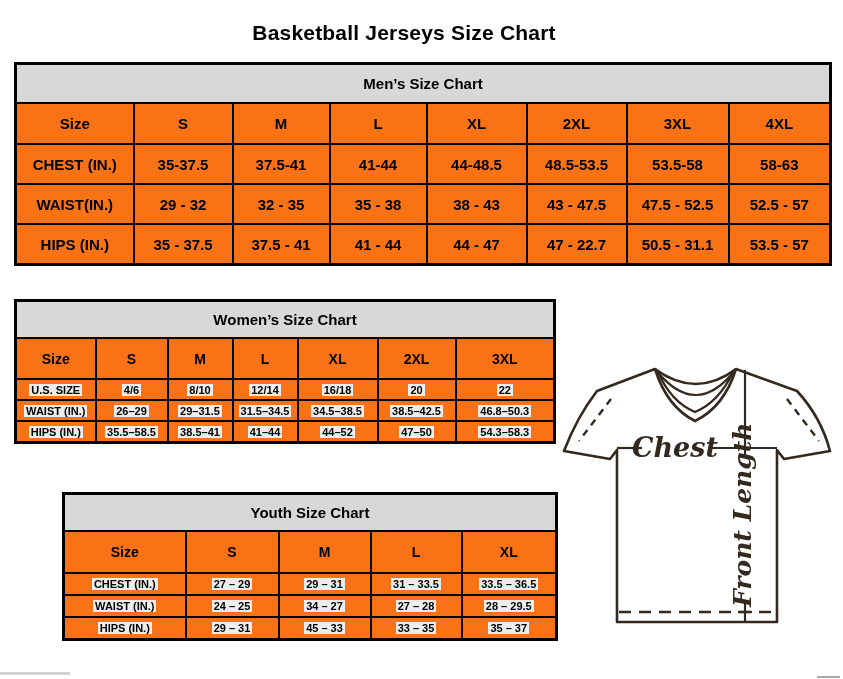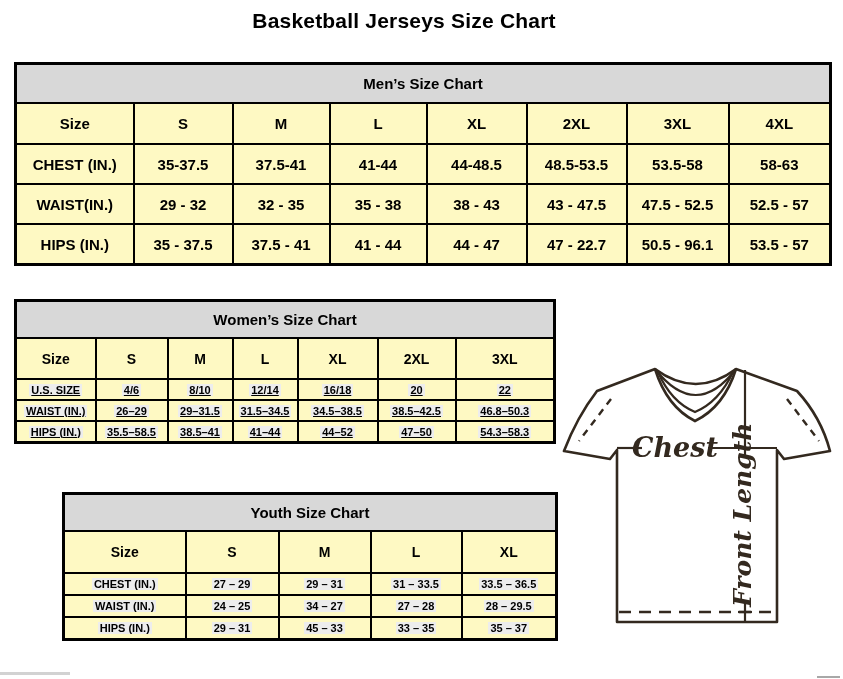--- a/index.html
+++ b/index.html
@@ -1,37 +1,37 @@
 <!DOCTYPE html>
 <html><head>
 <meta charset="utf-8">
 <style>
   html,body{margin:0;padding:0;background:#fff;}
   #canvas{
     position:relative;width:843px;height:679px;background:#fff;overflow:hidden;
     font-family:"Liberation Sans",sans-serif;color:#000;
   }
   .page-title{
-    position:absolute;top:9px;left:0;width:808px;text-align:center;
+    position:absolute;top:21px;left:0;width:808px;text-align:center;
     font-size:21px;font-weight:bold;letter-spacing:.2px;
   }
-  table{border-collapse:collapse;table-layout:fixed;position:absolute;background:#fef9c3;}
+  table{border-collapse:collapse;table-layout:fixed;position:absolute;background:#f97316;}
   th,td{border:2px solid #000;text-align:center;vertical-align:middle;padding:0;overflow:hidden;}
   table{border:3px solid #000;}
   th.band{background:#d8d8d8;font-size:15px;font-weight:bold;}
   
   #mens-table{left:14px;top:62px;width:815px;}
   #mens-table th.band{height:37px;}
   #mens-table tr.size-row th{height:39px;font-size:15px;font-weight:bold;}
   #mens-table tbody td{height:38px;font-size:15px;font-weight:bold;}
   
   #womens-table{left:14px;top:299px;width:539px;}
   #womens-table th.band{height:35px;}
   #womens-table tr.size-row th{height:39px;font-size:14px;font-weight:bold;}
-  #womens-table tbody td{height:19px;font-size:11px;font-weight:bold;text-decoration:underline;}
+  #womens-table tbody td{height:19px;font-size:11px;font-weight:bold;}
   
   #youth-table{left:14px;top:492px;width:493px;margin-left:48px;}
   #youth-table th.band{height:35px;}
   #youth-table tr.size-row th{height:40px;font-size:14px;font-weight:bold;}
   #youth-table tbody td{height:20px;font-size:11px;font-weight:bold;}
   
   .hl{background:#ededed;padding:0 2px;white-space:nowrap;}
   
   #mens-table col:nth-child(1){width:118px;}
   #mens-table col:nth-child(2){width:99px;}
@@ -110,21 +110,21 @@
           <td><span>47.5 - 52.5</span></td>
           <td><span>52.5 - 57</span></td>
         </tr>
         <tr>
           <td><span>HIPS (IN.)</span></td>
           <td><span>35 - 37.5</span></td>
           <td><span>37.5 - 41</span></td>
           <td><span>41 - 44</span></td>
           <td><span>44 - 47</span></td>
           <td><span>47 - 22.7</span></td>
-          <td><span>50.5 - 96.1</span></td>
+          <td><span>50.5 - 31.1</span></td>
           <td><span>53.5 - 57</span></td>
         </tr>
       </tbody>
   </table>
 
   <table id="womens-table">
     <colgroup>
         <col>
         <col>
         <col>

